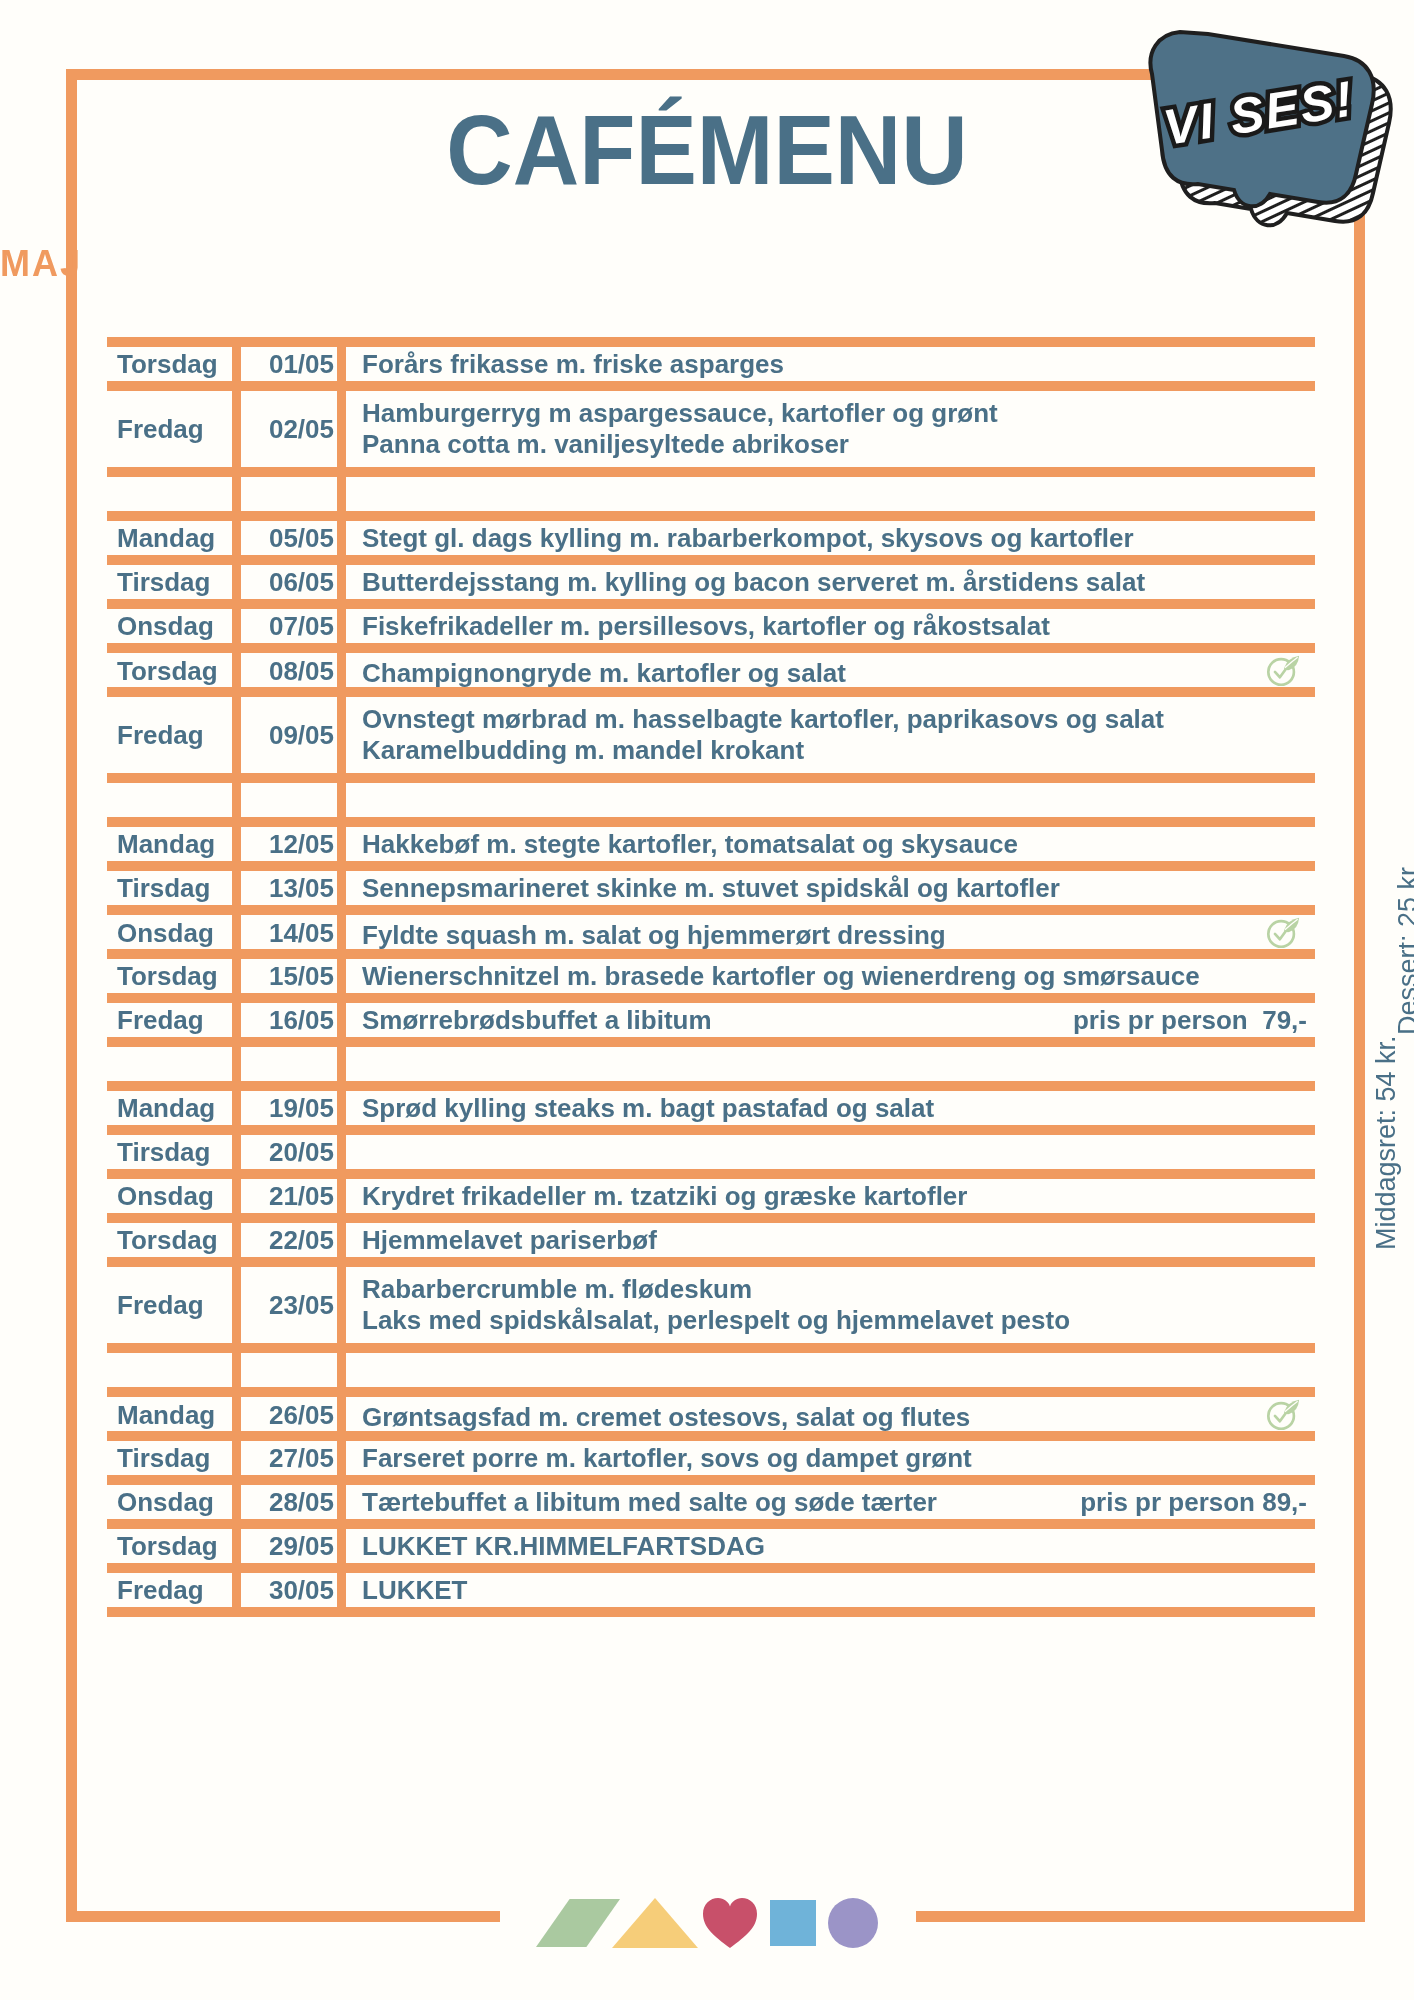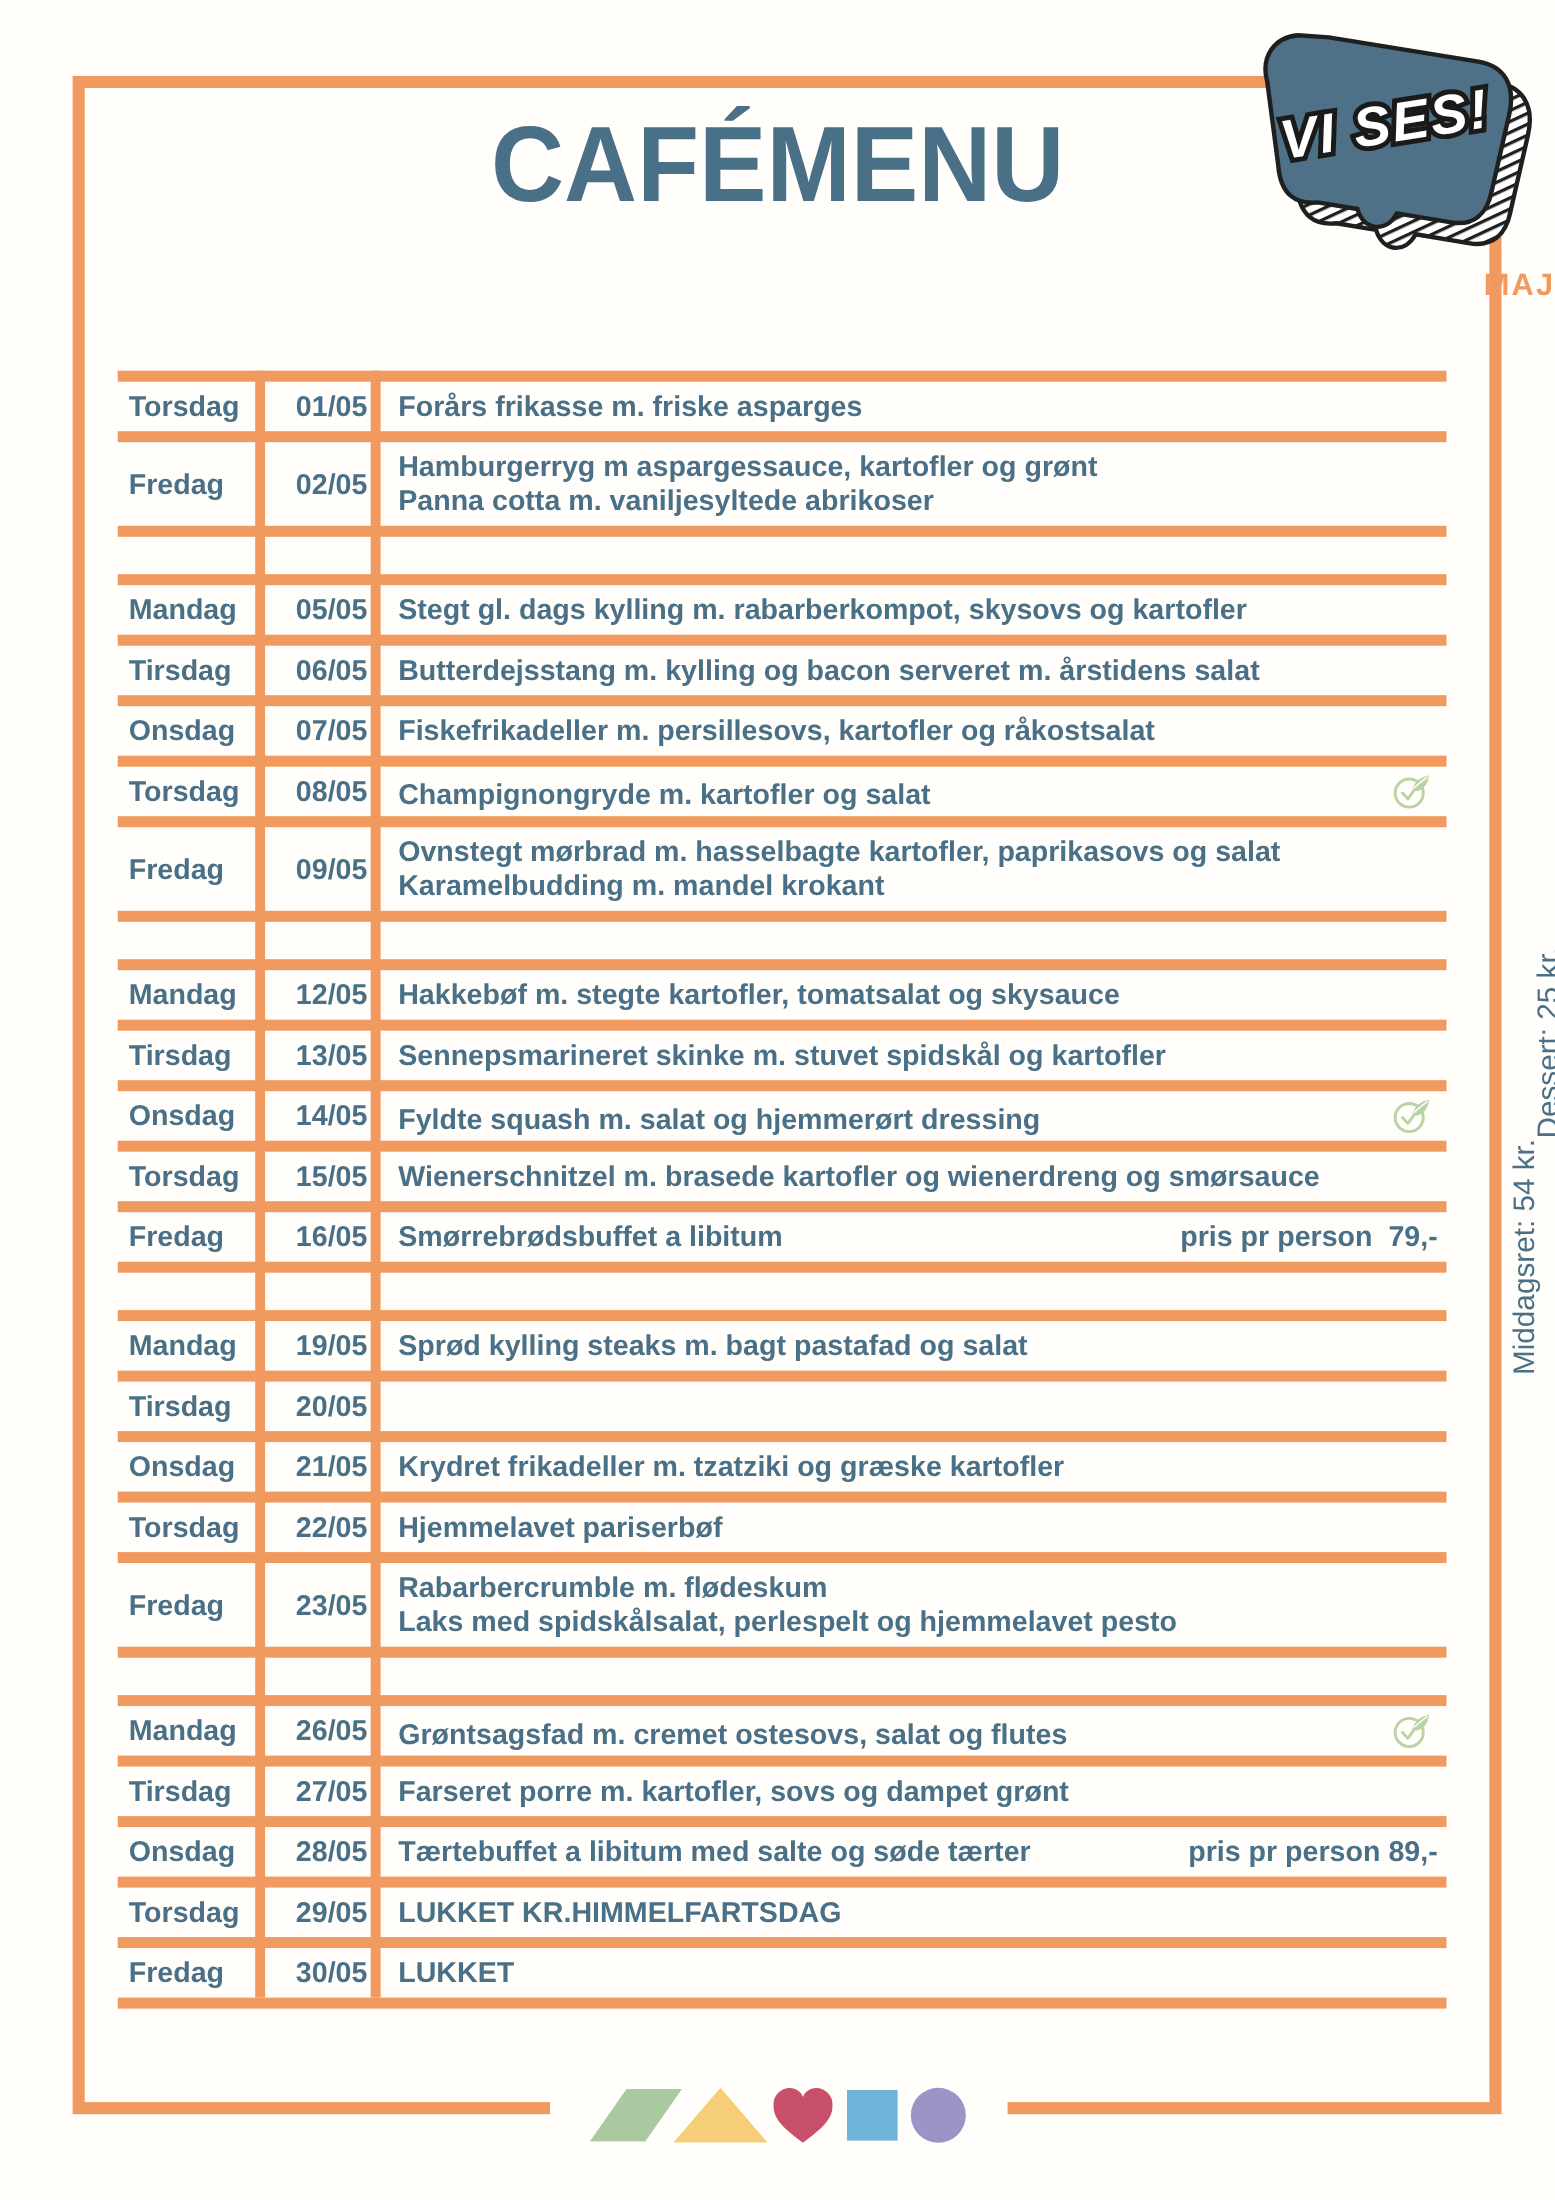--- a/index.html
+++ b/index.html
@@ -20,22 +20,22 @@
     position:absolute;left:66px;top:69px;width:1299px;height:1853px;
     border:11px solid var(--orange);box-sizing:border-box;
   }
   
   .title{
     position:absolute;left:0;right:0;top:98px;text-align:center;
     font-size:92px;font-weight:bold;color:var(--slate);
     letter-spacing:0px;transform:scaleY(1.06);
   }
   .month{
-    position:absolute;left:0;right:0;top:243px;text-align:right;
-    font-size:28px;font-weight:bold;color:var(--orange);letter-spacing:2px;
+    position:absolute;left:0;right:0;top:243px;text-align:left;
+    font-size:36px;font-weight:bold;color:var(--orange);letter-spacing:2px;
   }
   
   .badge-wrap{position:absolute;left:1118px;top:12px;z-index:6;}
   
   .side-note{
     position:absolute;left:1368px;top:770px;height:480px;width:36px;
     writing-mode:vertical-rl;transform:rotate(180deg);
     color:var(--slate);font-size:27px;font-weight:500;
     display:flex;align-items:center;
   }
@@ -50,21 +50,21 @@
     position:absolute;top:0;bottom:0;width:9px;background:var(--orange);z-index:0;
   }
   .vstripe.v1{left:125px;}
   .vstripe.v2{left:230px;}
   .row{
     position:relative;z-index:1;
     display:grid;grid-template-columns:125px 9px 96px 9px 1fr;
     border-top:10px solid var(--orange);box-sizing:border-box;
     align-items:center;
   }
-  .row.single{height:55px;}
+  .row.single{height:44px;}
   .row.double{height:86px;}
   .row.spacer{height:44px;}
   .cell{color:var(--slate);font-weight:bold;font-size:26px;}
   .cell.day{padding-left:10px;}
   .cell.date{text-align:right;padding-right:3px;}
   .cell.desc{
     padding-left:16px;padding-right:8px;
     display:flex;align-items:flex-end;justify-content:space-between;gap:8px;
   }
   .desc-lines{flex:1 1 auto;}

